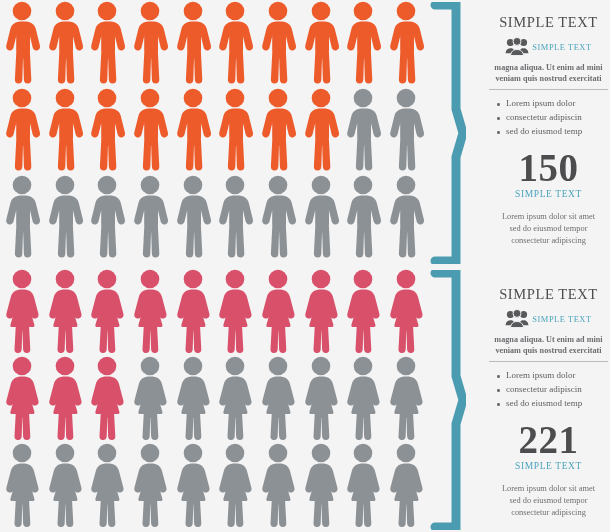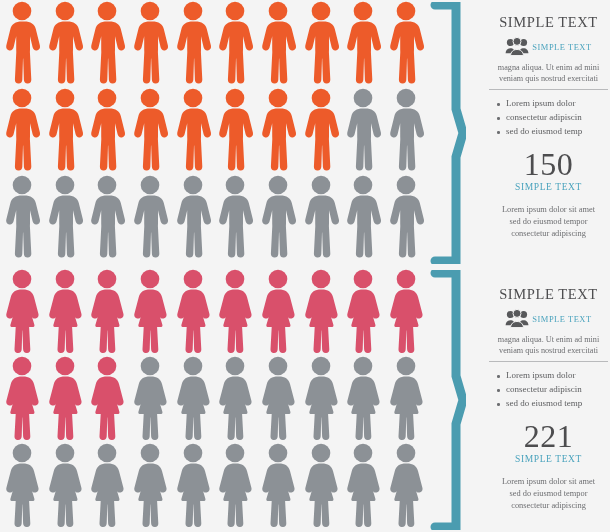--- a/index.html
+++ b/index.html
@@ -42,38 +42,39 @@
     gap:3px;margin:1px 0 3px 0;height:24px;
   }
   .grp-icon{width:24px;height:20px;flex:0 0 auto;}
   .grp-icon svg{display:block;}
   .icon-label{
     font-size:8.5px;letter-spacing:.5px;color:#4aa3bd;white-space:nowrap;
   }
   .body-text{
     font-size:8.2px;line-height:1.35;color:#6d6e71;margin:0 0 5px 0;
     white-space:nowrap;
+    font-weight:bold;
   }
   .divider{
     height:1px;background:#b9babc;margin:0 2px 7px 2px;
   }
   .bullets{
     list-style:none;margin:0 0 9px 0;padding:0 0 0 10px;text-align:left;
   }
   .bullets li{
     font-size:9px;line-height:1.55;color:#5d5e60;position:relative;
     padding-left:9px;white-space:nowrap;
   }
   .bullets li:before{
     content:"";position:absolute;left:0;top:6px;
     width:2.6px;height:2.6px;border-radius:50%;background:#6d6e71;
   }
   .bignum{
-    font-size:32px;line-height:1;color:#4d4d4f;margin:0 0 2px 0;
-    font-weight:400;letter-spacing:.5px;
+    font-size:39px;line-height:1;color:#4d4d4f;margin:0 0 2px 0;
+    font-weight:700;letter-spacing:.5px;
   }
   .num-label{
     font-size:9.5px;letter-spacing:.6px;color:#4aa3bd;margin:0 0 3px 0;
     white-space:nowrap;
   }
   .foot-text{
     font-size:8.4px;line-height:1.42;color:#6d6e71;margin:12px;white-space:nowrap;
   }
 </style>
 </head>

